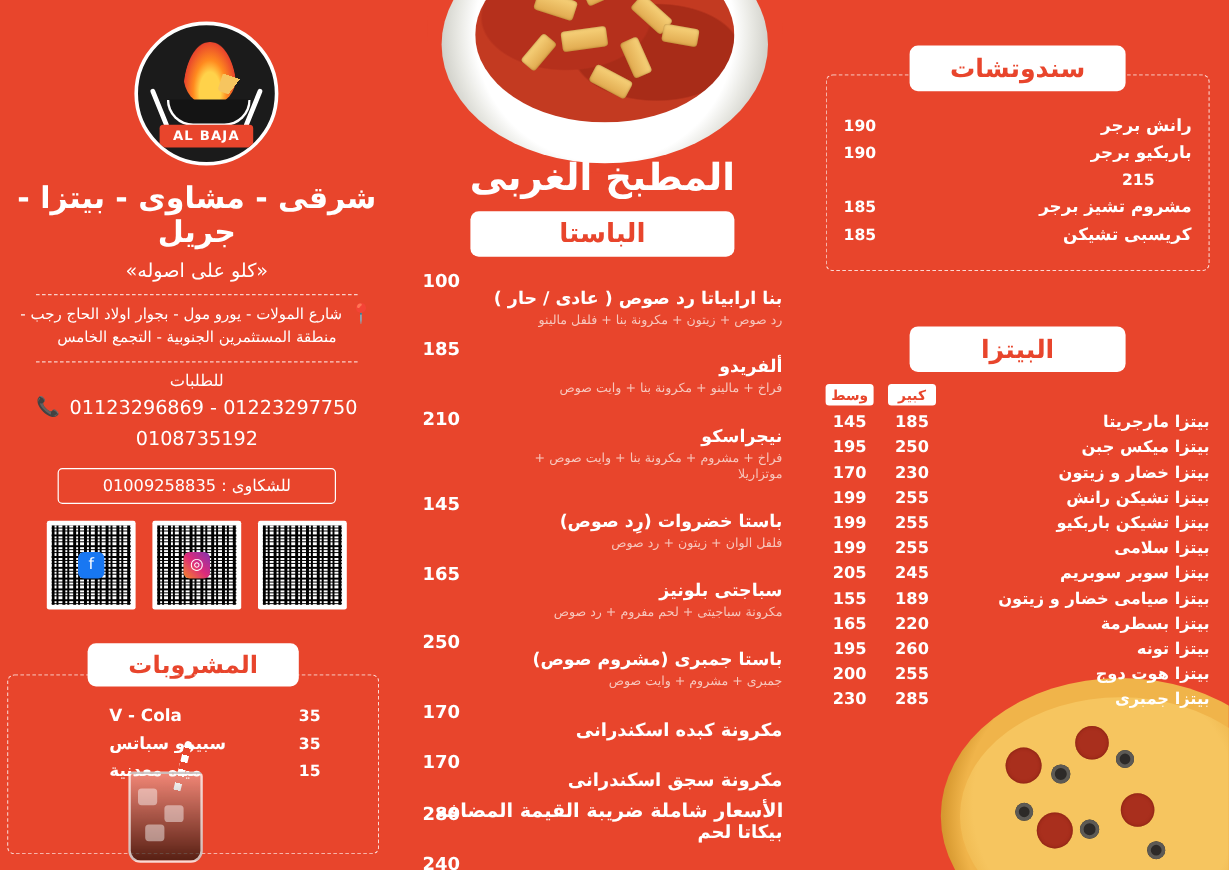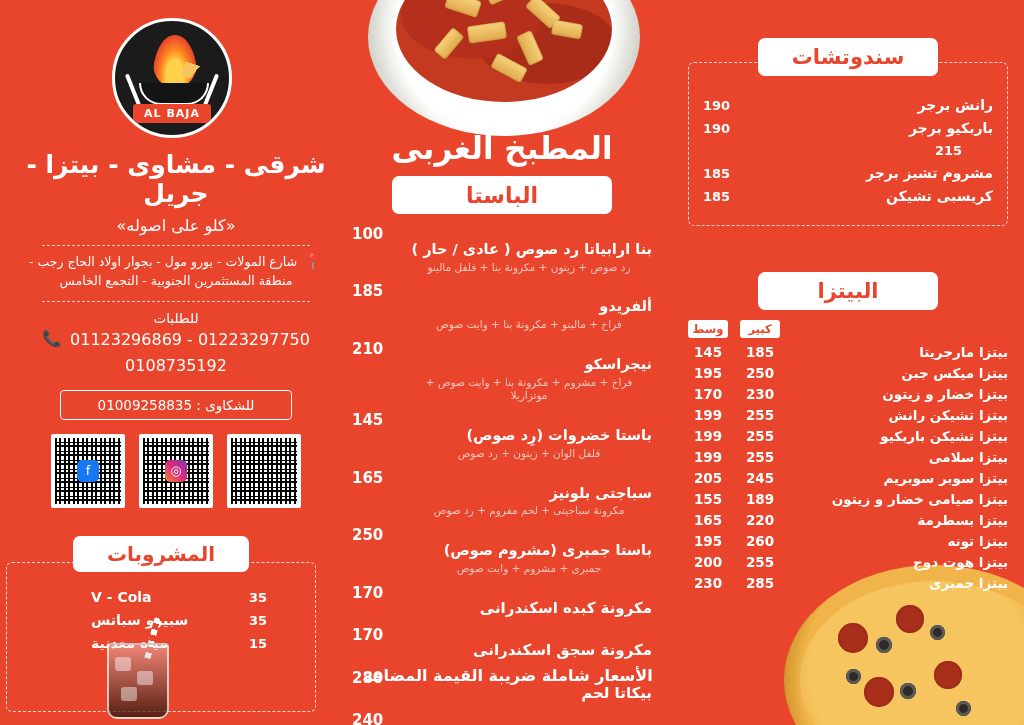--- a/index.html
+++ b/index.html
@@ -104,21 +104,21 @@
   .logo-fork { left: 16px; transform: rotate(-22deg); }
   .logo-knife { right: 16px; transform: rotate(22deg); }
   .logo-banner {
     position: absolute; left: 50%; transform: translateX(-50%);
     bottom: 12px; min-width: 78px; text-align: center;
     background: #E8452C; color: #fff; font-size: 11px; font-weight: bold;
     letter-spacing: 1px; padding: 3px 10px; border-radius: 3px;
   }
 
   
-  .left-col { position: absolute; left: 16px; top: 150px; width: 320px; text-align: center; }
+  .left-col { position: absolute; left: 4px; top: 150px; width: 320px; text-align: center; }
   .brand-line {
     font-size: 25px; font-weight: bold; color: #ffffff; letter-spacing: 0px;
     direction: rtl;
   }
   .brand-sub { font-size: 16px; color: #ffffff; margin-top: 8px; }
 
   .dotted-sep {
     width: 268px; margin: 10px auto 6px; height: 0;
     border-top: 1px dashed rgba(255,255,255,.75);
   }
@@ -172,21 +172,21 @@
   .pasta-pill { width: 220px; height: 38px; margin: 0 auto 10px; font-size: 22px; }
 
   .menu-list { direction: rtl; }
   .menu-item { display: flex; align-items: flex-start; margin-bottom: 7px; }
   .menu-price {
     width: 54px; flex: 0 0 54px; text-align: left; font-size: 15px; font-weight: bold; color: #fff;
     padding-top: 1px; order: 2;
   }
   .menu-text { flex: 1; text-align: right; order: 1; }
   .menu-name { font-size: 14.5px; font-weight: bold; color: #ffffff; line-height: 1.3; margin-top: 16px; }
-  .menu-desc { font-size: 10.5px; color: #f7c7bd; margin-top: 2px; line-height: 1.3; text-align: center; }
+  .menu-desc { font-size: 10.5px; color: #f7c7bd; margin-top: 2px; line-height: 1.3; }
   .menu-item.simple .menu-name { font-size: 15px; }
 
   .vat-note {
     position: absolute; left: 352px; top: 666px; width: 312px;
     text-align: center; font-size: 16px; font-weight: bold; color: #fff;
   }
 
   
   .sandwich-block { position: absolute; right: 16px; top: 38px; width: 320px; }
   .sand-pill { width: 180px; height: 38px; margin: 0 auto 12px; font-size: 21px; }

